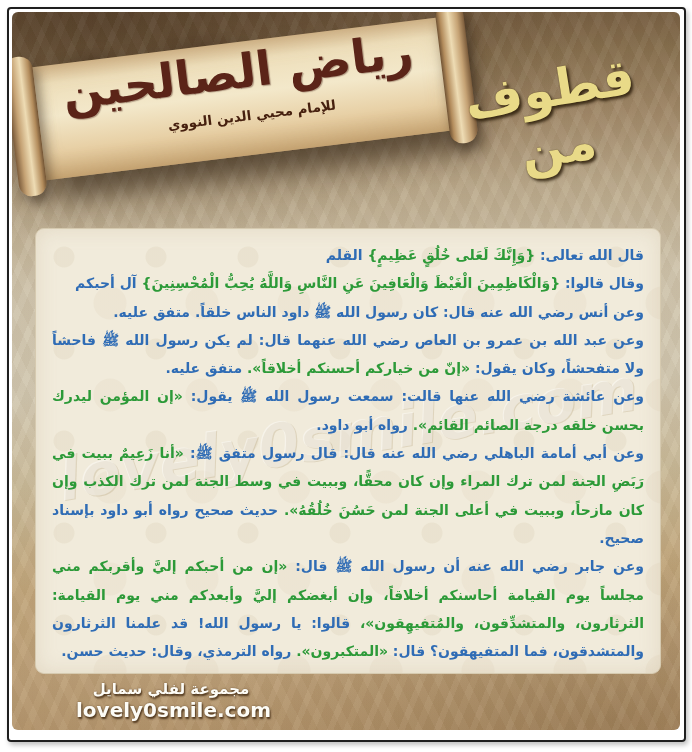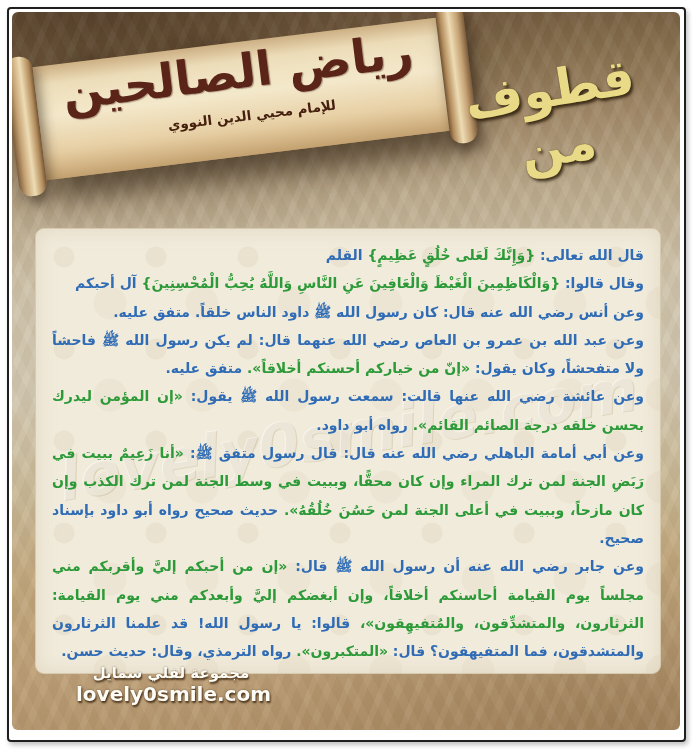--- a/index.html
+++ b/index.html
@@ -103,21 +103,21 @@
   .hadith{
     position:relative;padding:12px 16px 10px 16px;
     direction:rtl;text-align:justify;
     font-size:14px;line-height:28.3px;font-weight:bold;
   }
   .hadith p{margin:0;}
   .run.narration{color:var(--narration,#2f6cb5);}
   .run.quran{color:var(--quran,#2c9a38);}
   
   .footer{
-    position:absolute;left:64px;bottom:24px;width:190px;text-align:center;
+    position:absolute;left:64px;bottom:8px;width:190px;text-align:center;
     color:#fdfcf6;direction:rtl;
   }
   .footer-group{
     font-size:15px;font-weight:bold;line-height:19px;
     text-shadow:1px 2px 2px rgba(66,42,18,0.9), 0 0 2px rgba(66,42,18,0.6);
   }
   .footer-site{
     font-size:20px;font-weight:bold;line-height:23px;direction:ltr;
     text-shadow:1px 2px 2px rgba(66,42,18,0.9), 0 0 2px rgba(66,42,18,0.6);
   }

